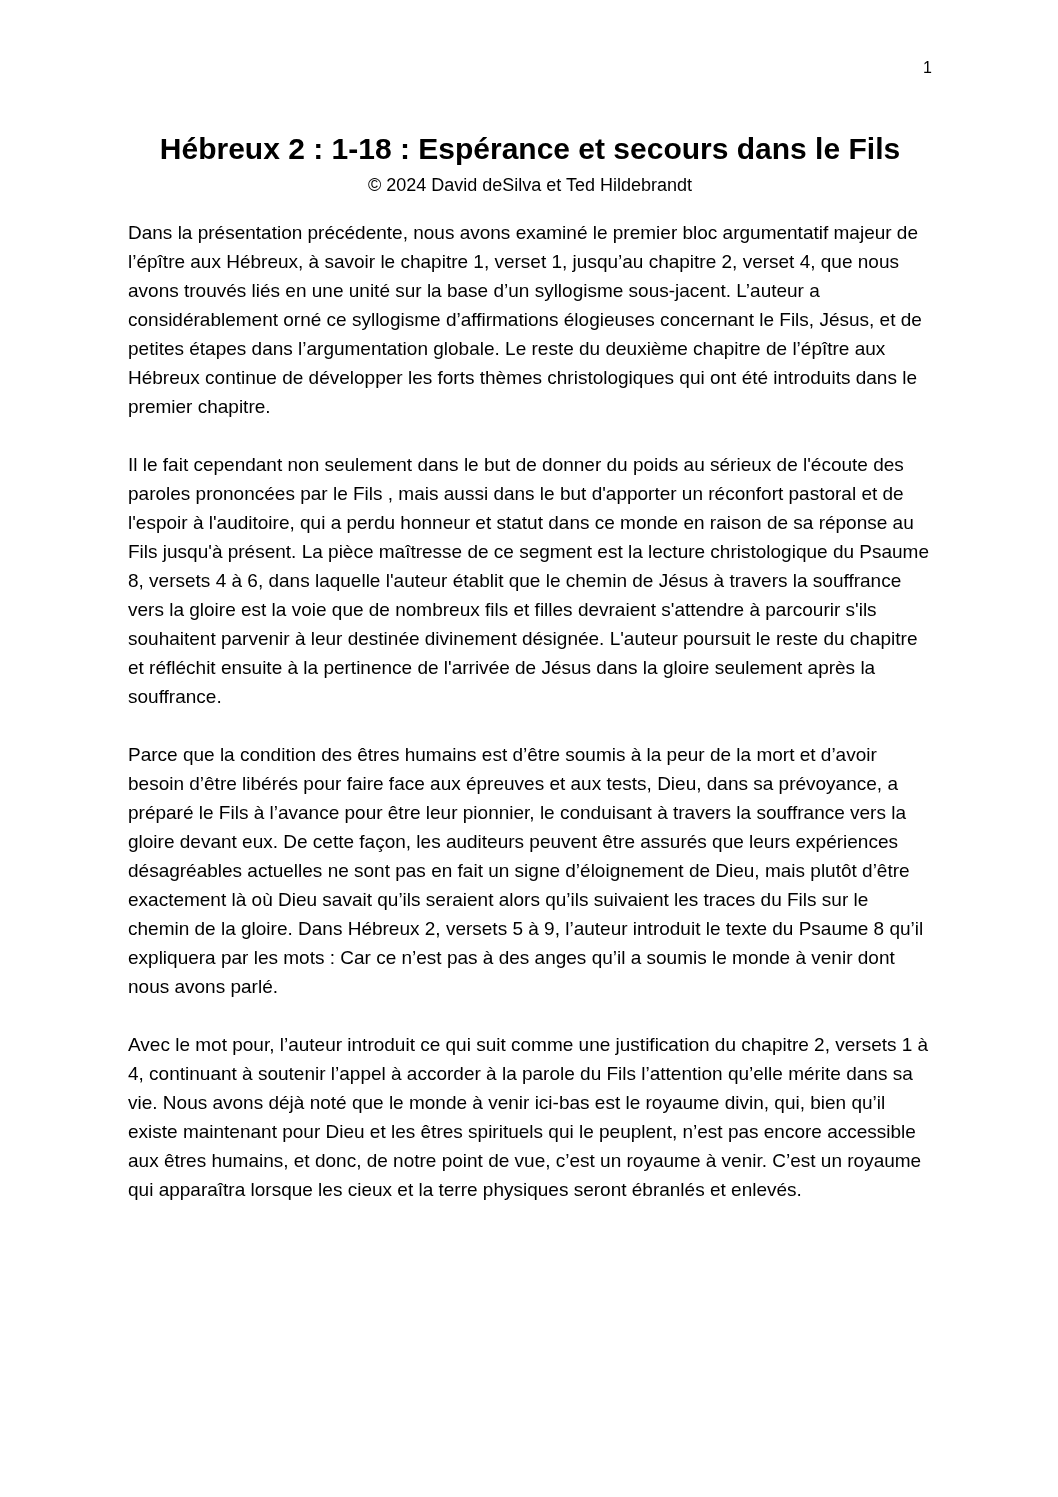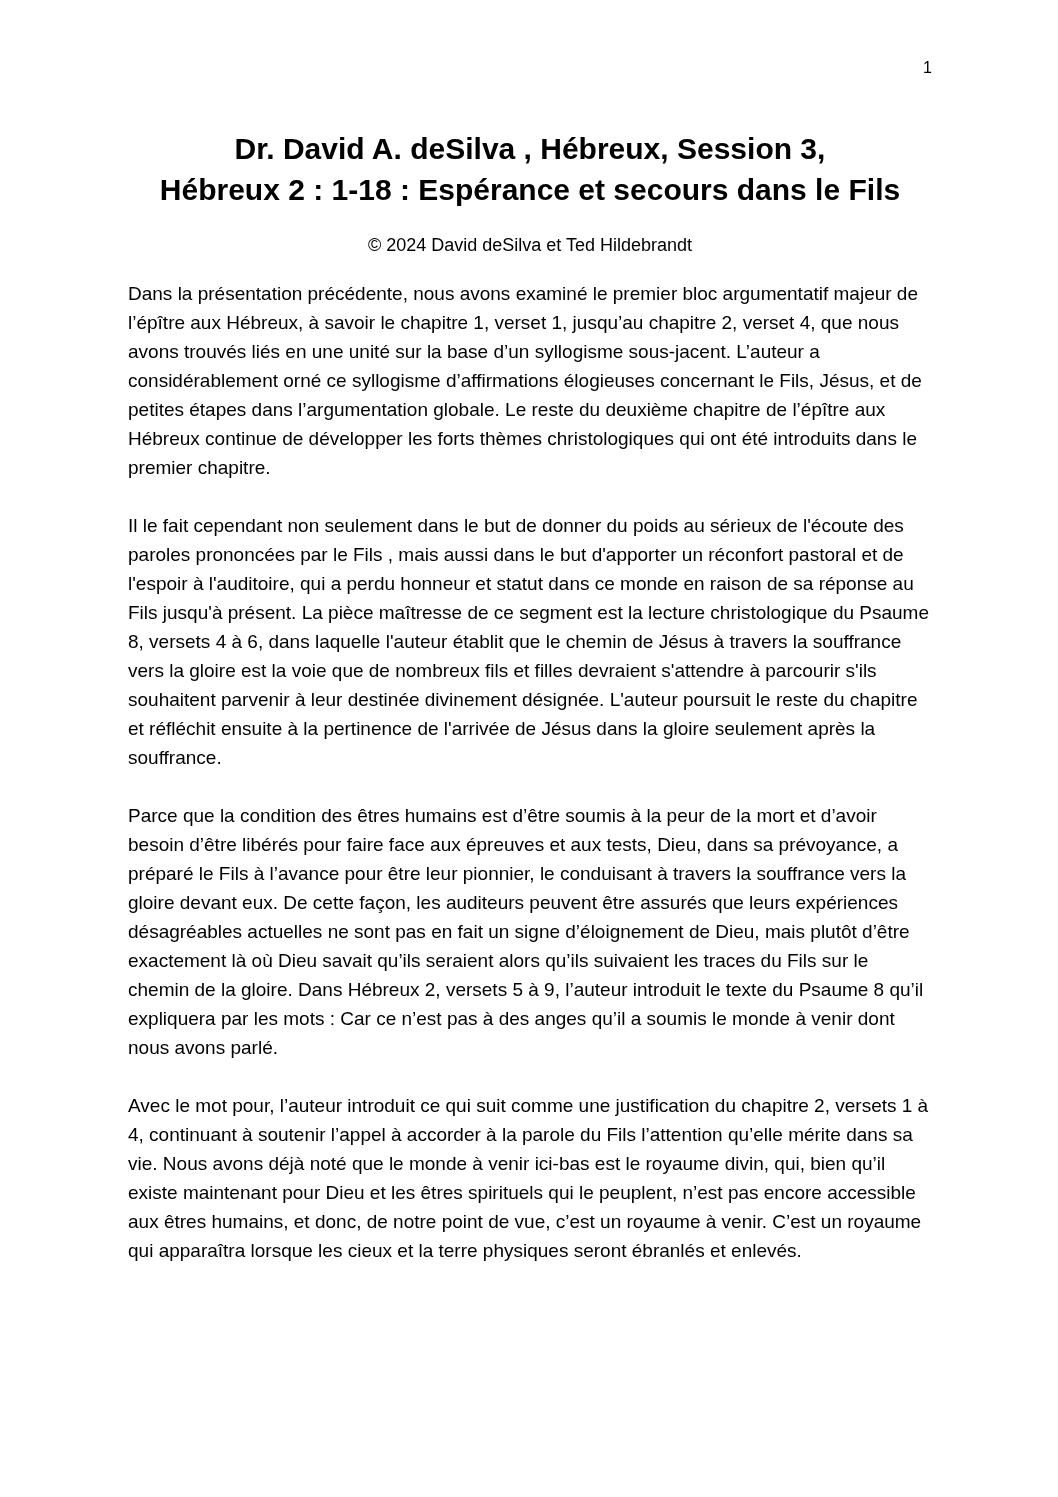--- a/index.html
+++ b/index.html
@@ -35,21 +35,21 @@
     text-align: center;
   }
   .title-line {
     font-size: 30px;
     font-weight: bold;
     line-height: 1.37;
     letter-spacing: 0px;
   }
   .copyright {
     font-size: 18px;
-    margin-top: 24px;
+    margin-top: 5px;
     line-height: 1.3;
   }
   .body-text {
     margin-top: 21px;
     font-size: 19px;
     line-height: 29px;
     text-align: left;
   }
   .body-text p {
     margin: 0 0 29px 0;
@@ -58,21 +58,20 @@
 </head>
 <body>
 
 <div class="page">
 
   <div class="page-number">1</div>
 
   <div class="content">
 
     <div class="title-block">
-      <div class="title-line">Dr. David A. deSilva , Hébreux, Session 3,</div>
       <div class="title-line">Hébreux 2 : 1-18 : Espérance et secours dans le Fils</div>
       <div class="copyright">© 2024 David deSilva et Ted Hildebrandt</div>
     </div>
 
     <div class="body-text">
       <p>Dans la présentation précédente, nous avons examiné le premier bloc argumentatif majeur de l’épître aux Hébreux, à savoir le chapitre 1, verset 1, jusqu’au chapitre 2, verset 4, que nous avons trouvés liés en une unité sur la base d’un syllogisme sous-jacent. L’auteur a considérablement orné ce syllogisme d’affirmations élogieuses concernant le Fils, Jésus, et de petites étapes dans l’argumentation globale. Le reste du deuxième chapitre de l’épître aux Hébreux continue de développer les forts thèmes christologiques qui ont été introduits dans le premier chapitre.</p>
       <p>Il le fait cependant non seulement dans le but de donner du poids au sérieux de l'écoute des paroles prononcées par le Fils , mais aussi dans le but d'apporter un réconfort pastoral et de l'espoir à l'auditoire, qui a perdu honneur et statut dans ce monde en raison de sa réponse au Fils jusqu'à présent. La pièce maîtresse de ce segment est la lecture christologique du Psaume 8, versets 4 à 6, dans laquelle l'auteur établit que le chemin de Jésus à travers la souffrance vers la gloire est la voie que de nombreux fils et filles devraient s'attendre à parcourir s'ils souhaitent parvenir à leur destinée divinement désignée. L'auteur poursuit le reste du chapitre et réfléchit ensuite à la pertinence de l'arrivée de Jésus dans la gloire seulement après la souffrance.</p>
       <p>Parce que la condition des êtres humains est d’être soumis à la peur de la mort et d’avoir besoin d’être libérés pour faire face aux épreuves et aux tests, Dieu, dans sa prévoyance, a préparé le Fils à l’avance pour être leur pionnier, le conduisant à travers la souffrance vers la gloire devant eux. De cette façon, les auditeurs peuvent être assurés que leurs expériences désagréables actuelles ne sont pas en fait un signe d’éloignement de Dieu, mais plutôt d’être exactement là où Dieu savait qu’ils seraient alors qu’ils suivaient les traces du Fils sur le chemin de la gloire. Dans Hébreux 2, versets 5 à 9, l’auteur introduit le texte du Psaume 8 qu’il expliquera par les mots : Car ce n’est pas à des anges qu’il a soumis le monde à venir dont nous avons parlé.</p>
       <p>Avec le mot pour, l’auteur introduit ce qui suit comme une justification du chapitre 2, versets 1 à 4, continuant à soutenir l’appel à accorder à la parole du Fils l’attention qu’elle mérite dans sa vie. Nous avons déjà noté que le monde à venir ici-bas est le royaume divin, qui, bien qu’il existe maintenant pour Dieu et les êtres spirituels qui le peuplent, n’est pas encore accessible aux êtres humains, et donc, de notre point de vue, c’est un royaume à venir. C’est un royaume qui apparaîtra lorsque les cieux et la terre physiques seront ébranlés et enlevés.</p>
     </div>

